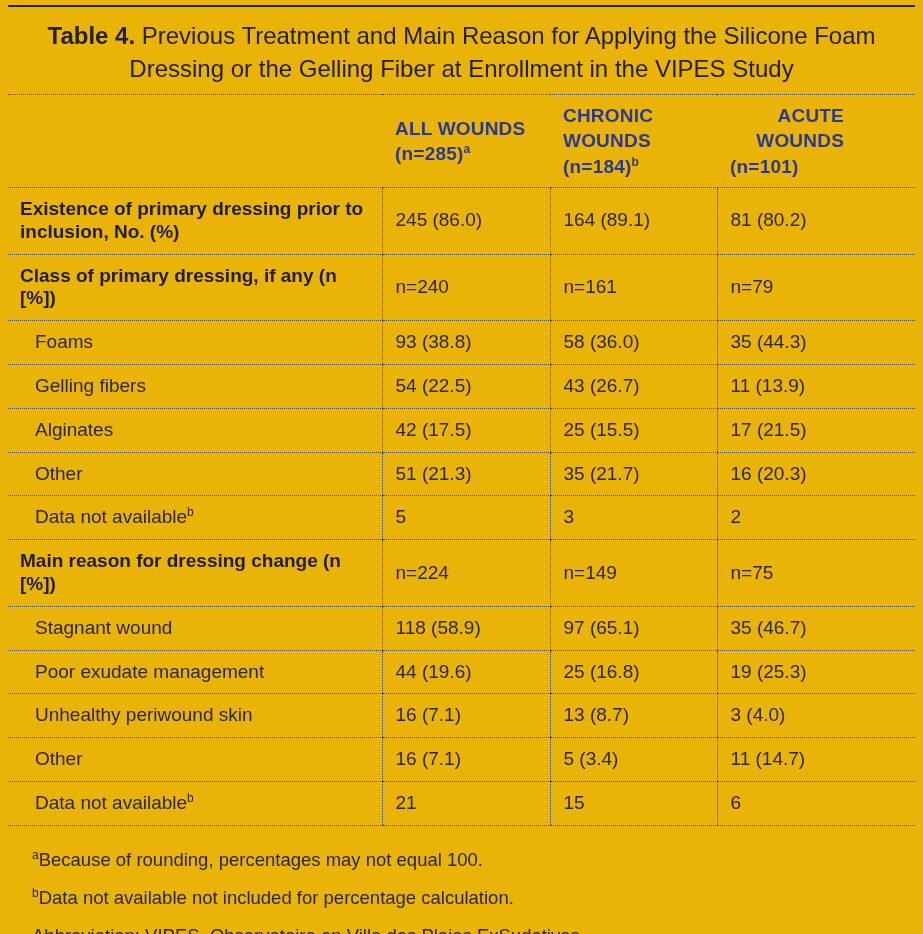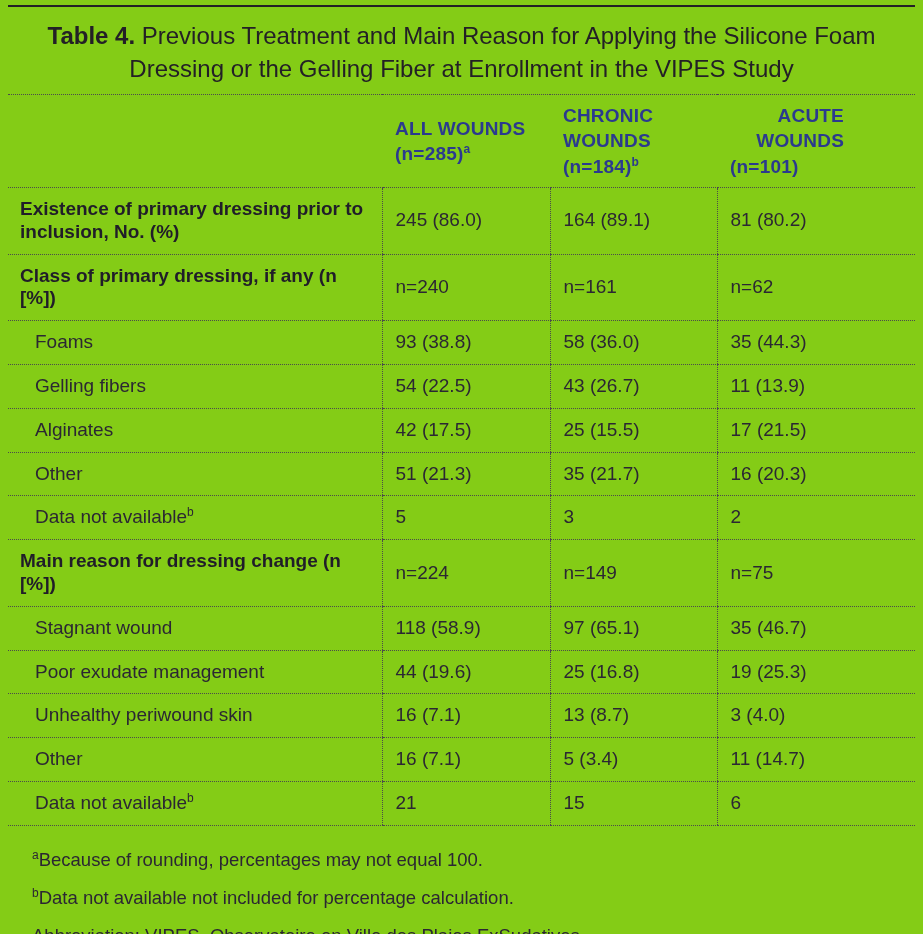--- a/index.html
+++ b/index.html
@@ -1,18 +1,18 @@
 <!DOCTYPE html>
 <html><head>
 <meta charset="utf-8">
 <style>
   * { box-sizing: border-box; }
   html, body { margin: 0; padding: 0; background: #ffffff; }
   .page {
-    width: 923px; height: 934px; overflow: hidden; background: #84cc16;
+    width: 923px; height: 934px; overflow: hidden; background: #eab308;
     font-family: "Liberation Sans", "DejaVu Sans", sans-serif;
     color: #2b2733; padding: 0 8px; position: relative;
   }
   .rule-top { border-top: 2px solid #232026; margin-top: 5px; }
   .title {
     text-align: center; font-size: 24px; line-height: 1.38;
     color: #232026; padding: 12px 4px 9px;
   }
   .title .t-label { font-weight: 700; }
   table.main { width: 907px; border-collapse: collapse; table-layout: fixed; }
@@ -79,21 +79,21 @@
         <tr>
           <td class="lbl bold"><span>Existence of primary dressing prior to inclusion, No. (%)</span></td>
           <td class="val">245 (86.0)</td>
           <td class="val">164 (89.1)</td>
           <td class="val">81 (80.2)</td>
         </tr>
         <tr>
           <td class="lbl bold"><span>Class of primary dressing, if any (n [%])</span></td>
           <td class="val">n=240</td>
           <td class="val">n=161</td>
-          <td class="val">n=62</td>
+          <td class="val">n=79</td>
         </tr>
         <tr>
           <td class="lbl indent"><span>Foams</span></td>
           <td class="val">93 (38.8)</td>
           <td class="val">58 (36.0)</td>
           <td class="val">35 (44.3)</td>
         </tr>
         <tr>
           <td class="lbl indent"><span>Gelling fibers</span></td>
           <td class="val">54 (22.5)</td>

